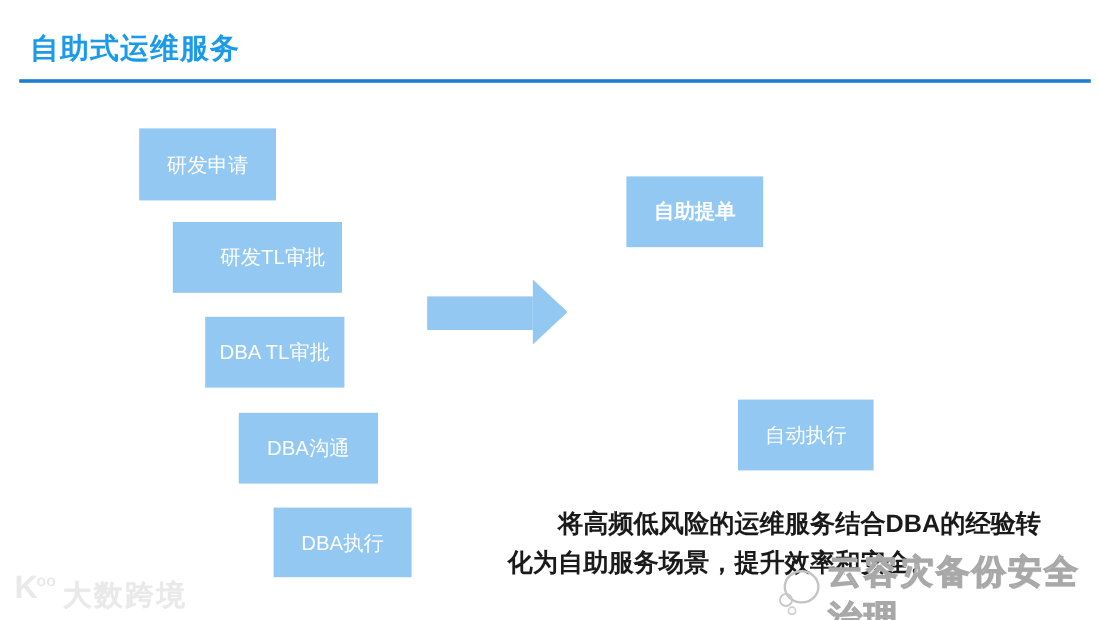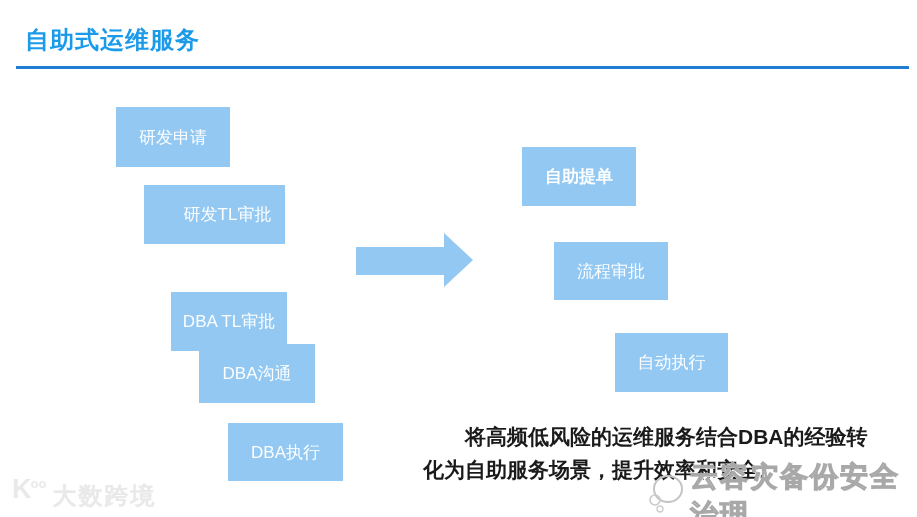--- a/index.html
+++ b/index.html
@@ -37,21 +37,21 @@
     color: #FDFEFF;
     display: flex;
     align-items: center;
     justify-content: center;
     font-size: 17px;
     text-align: center;
     white-space: nowrap;
   }
   .lbox1 { left: 116px; top: 107px; width: 114px; height: 60px; }
   .lbox2 { left: 144px; top: 185px; width: 115px; height: 59px; padding-left: 26px; }
-  .lbox3 { left: 171px; top: 264px; width: 116px; height: 59px; margin-top: 28px; }
+  .lbox3 { left: 171px; top: 264px; width: 116px; height: 59px; }
   .lbox4 { left: 199px; top: 344px; width: 116px; height: 59px; }
   .lbox5 { left: 228px; top: 423px; width: 115px; height: 58px; }
   .rbox1 { left: 522px; top: 147px; width: 114px; height: 59px; font-weight: bold; }
   .rbox2 { left: 554px; top: 242px; width: 114px; height: 58px; }
   .rbox3 { left: 587px; top: 333px; width: 113px; height: 59px; margin-left: 28px; }
   
   .arrow { position: absolute; left: 356px; top: 233px; width: 117px; height: 55px; }
   .arrow-shaft {
     position: absolute;
     left: 0; top: 14px;
@@ -134,21 +134,20 @@
   <div class="flow-box lbox3">DBA TL审批</div>
   <div class="flow-box lbox4">DBA沟通</div>
   <div class="flow-box lbox5">DBA执行</div>
 
   <div class="arrow">
     <div class="arrow-shaft"></div>
     <div class="arrow-head"></div>
   </div>
 
   <div class="flow-box rbox1">自助提单</div>
-  <div class="flow-box rbox2">流程审批</div>
   <div class="flow-box rbox3">自动执行</div>
 
   <div class="summary">将高频低风险的运维服务结合DBA的经验转化为自助服务场景，提升效率和安全。</div>
 
   <div class="wm-right">
     <span class="wm-bubble-icon">
       <svg width="42" height="46" viewBox="0 0 42 46">
         <ellipse cx="22" cy="18" rx="14" ry="13" fill="none" stroke="#c4c4c4" stroke-width="2"></ellipse>
         <circle cx="9" cy="29" r="5" fill="none" stroke="#c9c9c9" stroke-width="1.6"></circle>
         <circle cx="14" cy="38" r="3" fill="none" stroke="#cecece" stroke-width="1.4"></circle>

